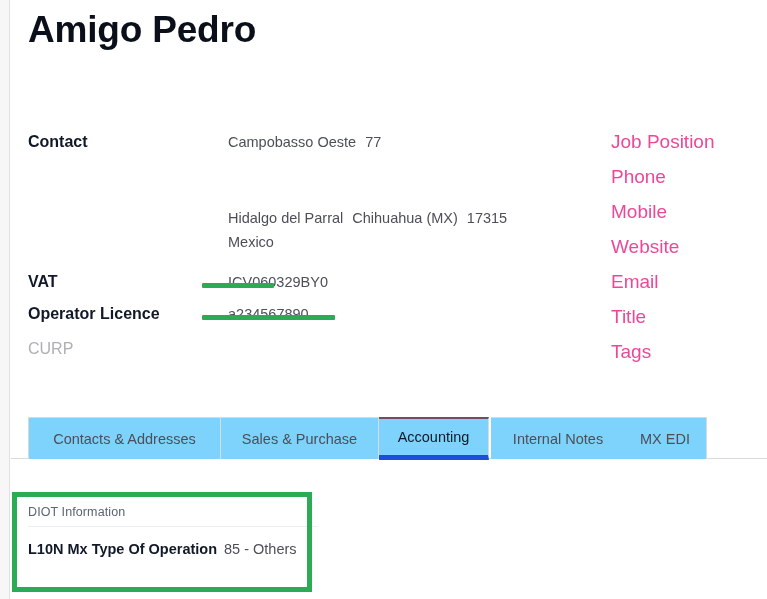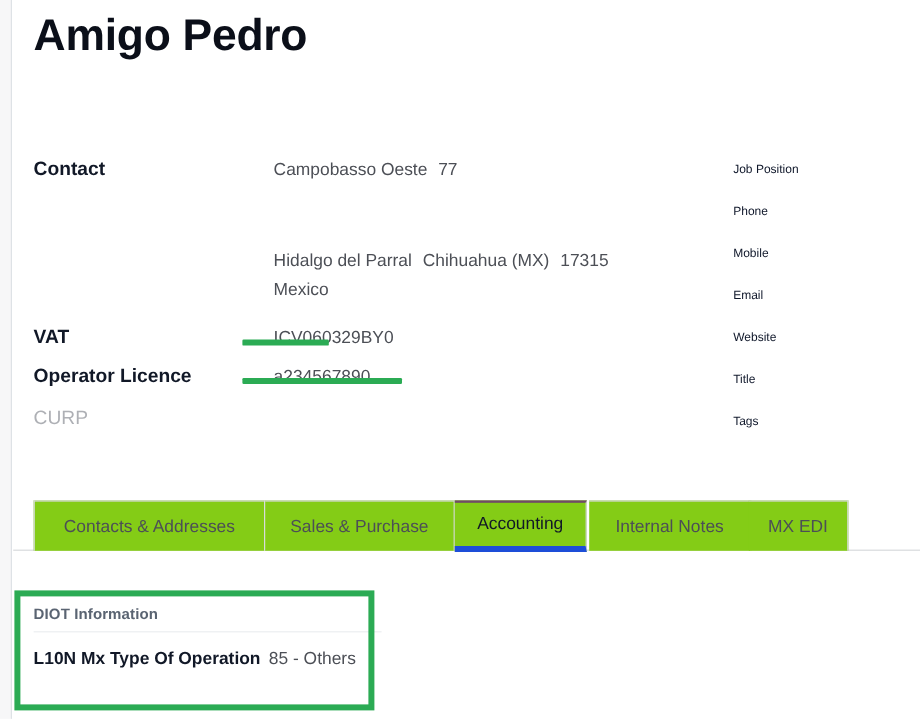--- a/index.html
+++ b/index.html
@@ -112,23 +112,23 @@
     white-space: nowrap;
     margin-bottom: 4px;
     position: relative;
   }
   .addr-gap { height: 52px; }
   .addr-parts span { margin-right: 9px; }
   .addr-parts span:last-child { margin-right: 0; }
 
   
   .ph-field {
-    font-size: 10px;
+    font-size: 19px;
     line-height: 20px;
-    color: #0f172a;
+    color: #ec4899;
     height: 35px;
     white-space: nowrap;
   }
 
   
   .green-underline {
     position: absolute;
     height: 5px;
     background: #2bab54;
     border-radius: 1px;
@@ -160,21 +160,21 @@
   .tab {
     position: absolute;
     top: 0;
     height: 42px;
     box-sizing: border-box;
     display: flex;
     align-items: center;
     justify-content: center;
     font-size: 14.5px;
     color: #4c4f56;
-    background: #84cc16;
+    background: #7dd3fc;
     border-left: 1px solid #d8dadd;
     border-right: 1px solid #d8dadd;
     border-top: 1px solid #d8dadd;
     white-space: nowrap;
     padding: 12px 14px;
   }
   .tab + .tab { border-left: none; }
   .tab.active {
     color: #111827;
     border-top: 2px solid #714b67;
@@ -193,21 +193,21 @@
     background: #ffffff;
   }
   .group {
     position: absolute;
     left: 17px;
     top: 45px;
     width: 290px;
   }
   .group-title {
     font-size: 12.5px;
-    font-weight: bold;
+    font-weight: normal;
     color: #5a6472;
     letter-spacing: 0.1px;
     padding-bottom: 7px;
     border-bottom: 1px solid #eceef1;
     white-space: nowrap;
   }
   .group-row {
     position: relative;
     margin-top: 12px;
     min-height: 40px;
@@ -276,22 +276,22 @@
         <div class="field-label muted">CURP</div>
         <div class="field-value"></div>
       </div>
 
     </div>
 
     <div class="col-right">
       <div class="ph-field">Job Position</div>
       <div class="ph-field">Phone</div>
       <div class="ph-field">Mobile</div>
+      <div class="ph-field">Website</div>
       <div class="ph-field">Email</div>
-      <div class="ph-field">Website</div>
       <div class="ph-field">Title</div>
       <div class="ph-field">Tags</div>
     </div>
 
   </div>
 
   <div class="tab-bar">
     <div class="tab" style="left:17px;  width:193px;">
       <span>Contacts &amp; Addresses</span>
     </div>

